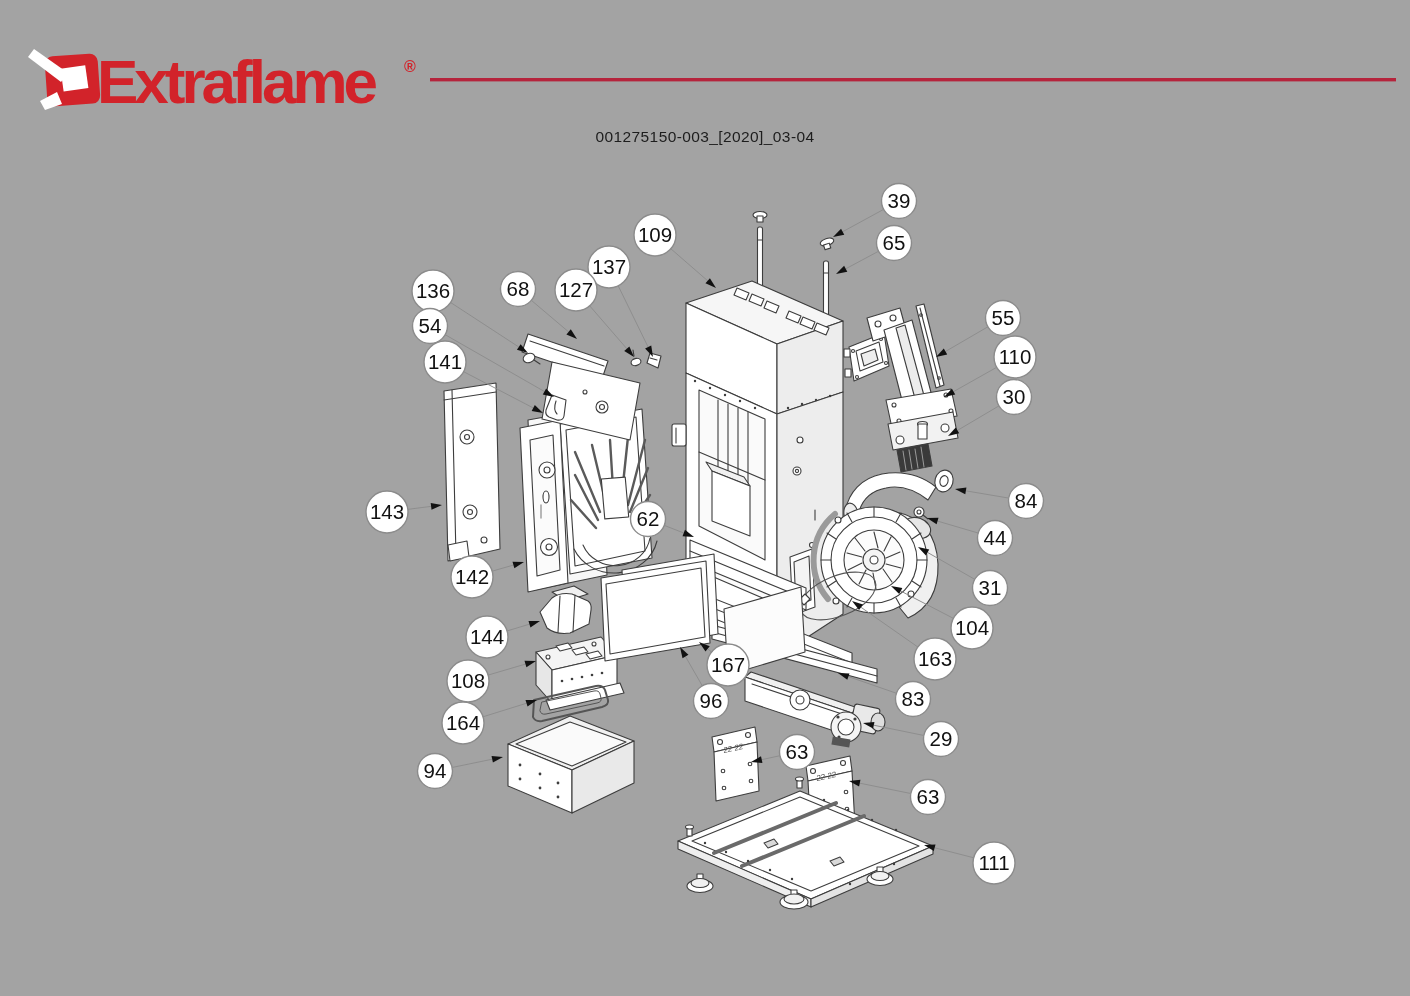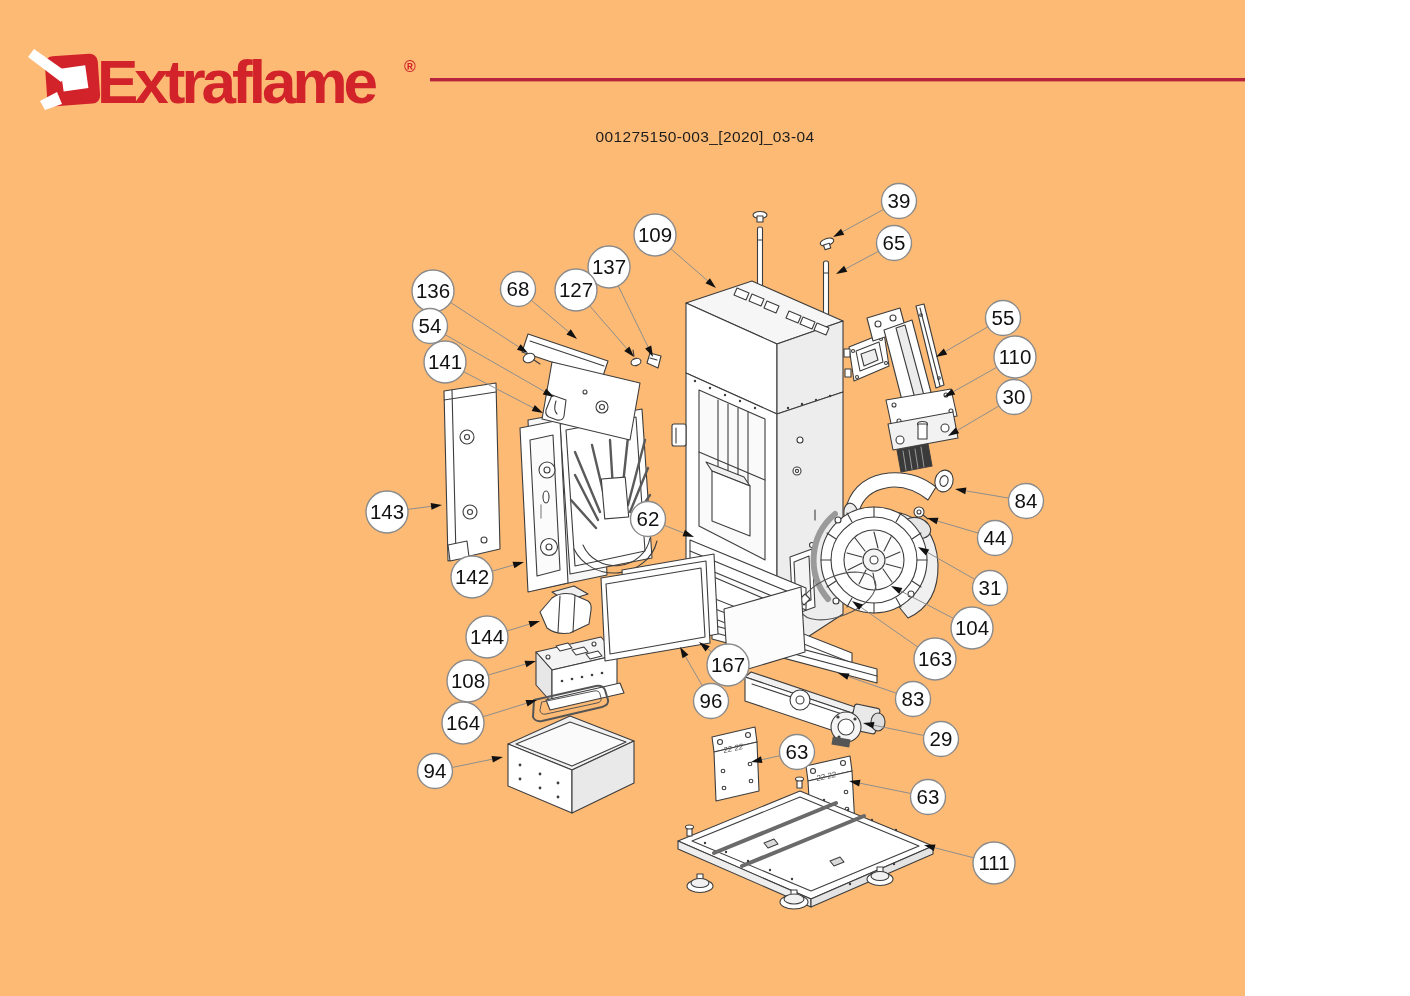--- a/index.html
+++ b/index.html
@@ -1,16 +1,16 @@
 <!DOCTYPE html>
 <html><head>
 <meta charset="utf-8">
 <style>
   html,body{margin:0;padding:0;background:#fff;}
-  .page{position:relative;width:1245px;height:996px;background:#fdba74;overflow:hidden;
+  .page{position:relative;width:1410px;height:996px;background:#a3a3a3;overflow:hidden;
         font-family:"Liberation Sans",sans-serif;}
   svg text{font-family:"Liberation Sans",sans-serif;}
   .scene{position:absolute;left:0;top:0;width:1410px;height:996px;}
 </style>
 </head>
 <body>
 
 <div class="page">
 <svg class="scene" viewBox="0 0 1410 996">
 

